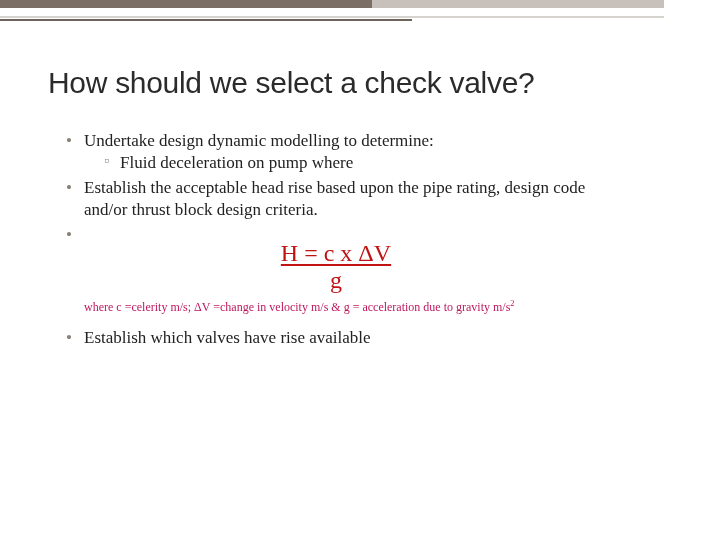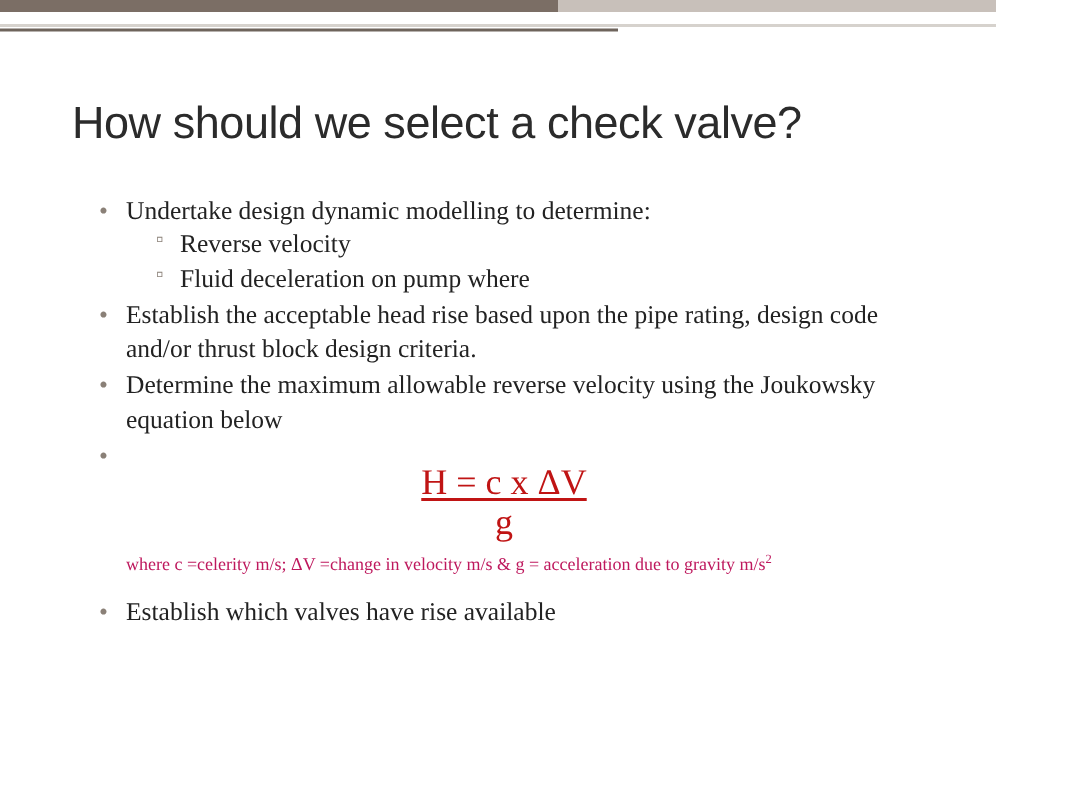--- a/index.html
+++ b/index.html
@@ -39,26 +39,24 @@
     <div class="line-dark"></div>
   </div>
 
   <div class="content">
     <h1>How should we select a check valve?</h1>
 
     <ul class="outer">
       <li>
         <span>Undertake design dynamic modelling to determine:</span>
         <ul class="inner">
-          <li>Reverse velocity</li>
           <li>Fluid deceleration on pump where</li>
         </ul>
       </li>
       <li>Establish the acceptable head rise based upon the pipe rating, design code and/or thrust block design criteria.</li>
-      <li>Determine the maximum allowable reverse velocity using the Joukowsky equation below</li>
       <li class="empty-bullet"></li>
     </ul>
 
     <div class="equation-block">
       <div class="eq-top">H = c x ΔV</div>
       <div class="eq-bottom">g</div>
     </div>
 
     <div class="definition">
       <span>where  c =celerity m/s; ΔV =change in velocity m/s &amp; g = acceleration due to gravity m/s</span><span class="sup">2</span>

